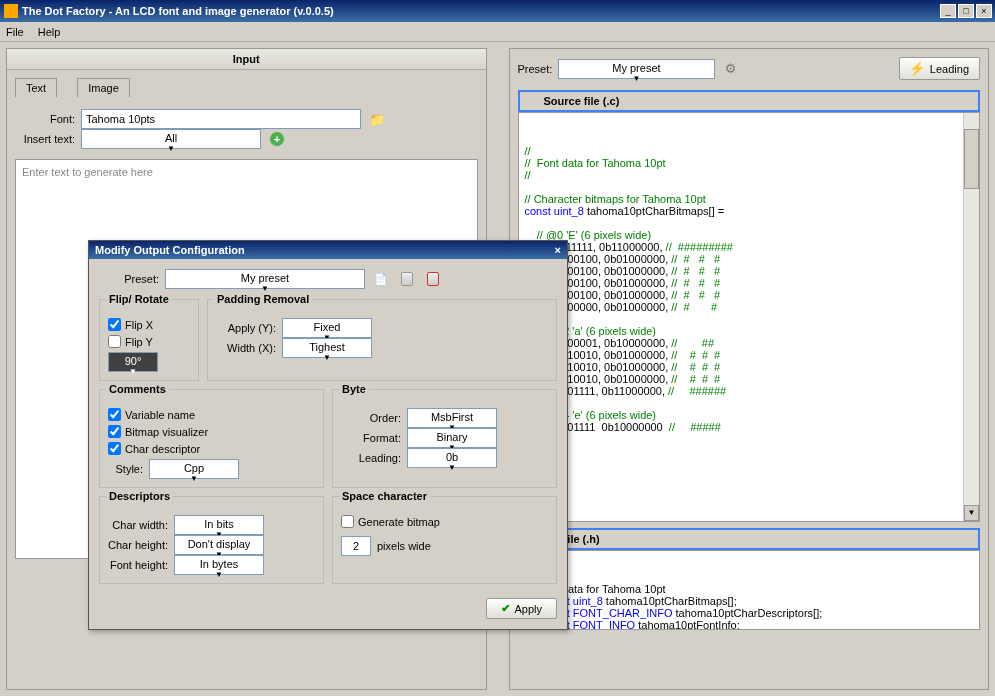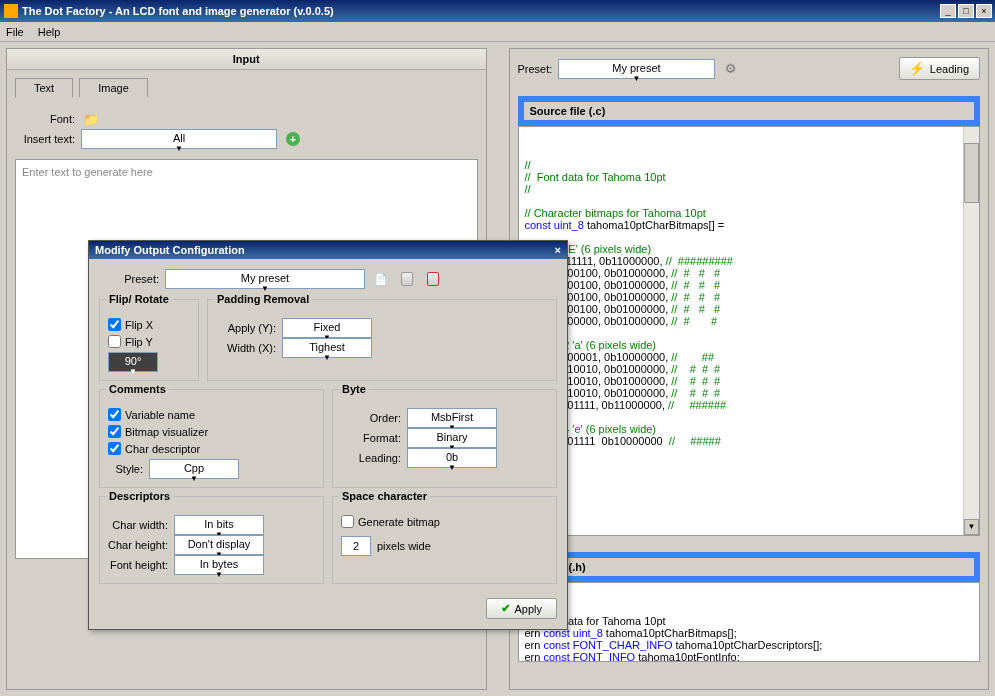--- a/index.html
+++ b/index.html
@@ -13,41 +13,41 @@
 
 .menubar { background: #d4d0c8; height: 20px; display: flex; align-items: center; padding: 0 6px; gap: 14px; border-bottom: 1px solid #aaa; }
 .menubar span { cursor: pointer; }
 
 .content { display: flex; height: 654px; padding: 6px; gap: 22px; }
 .panel { flex: 1; border: 1px solid #999; background: #d4d0c8; display: flex; flex-direction: column; }
 .panel-hdr { background: linear-gradient(#e9e9e2, #d8d4cc); text-align: center; font-weight: bold; padding: 4px; border-bottom: 1px solid #aaa; }
 .panel-body { flex: 1; padding: 8px; position: relative; }
 
 .tabs { display: flex; margin-bottom: 12px; }
-.tab { padding: 3px 18px; background: #d4d0c8; border: 1px solid #999; border-bottom: none; margin-right: 6px; cursor: pointer; position: relative; }
+.tab { padding: 3px 10px; background: #d4d0c8; border: 1px solid #999; border-bottom: none; margin-right: 20px; cursor: pointer; position: relative; }
 .tab.active { background: #d4d0c8; z-index: 2; border-bottom: 1px solid #d4d0c8; margin-bottom: -1px; }
 
 .form-row { display: flex; align-items: center; gap: 6px; }
 .form-row label { width: 60px; text-align: right; }
 input[type=text], select, .combo { background: #fff; border: 1px solid #7f9db9; padding: 2px 4px; font-size: 11px; height: 20px; }
 .combo { display: flex; align-items: center; justify-content: space-between; flex-direction: column; }
 .combo .arrow { color: #000; font-size: 8px; }
 
 .icon-btn { width: 20px; height: 20px; display: inline-flex; align-items: center; justify-content: center; cursor: pointer; }
 
 .textarea-box { background: #fff; border: 1px solid #999; padding: 6px; color: #888; height: 400px; margin-top: 10px; }
 
 .preset-row { display: flex; align-items: center; gap: 6px; margin-bottom: 10px; }
 .preset-row .combo { flex: 1; }
 
 .gen-btn { background: linear-gradient(#fefefe,#e0e0d8); border: 1px solid #999; padding: 3px 10px; display: inline-flex; align-items: center; gap: 4px; cursor: pointer; border-radius: 2px; }
 .bolt { color: #f0a000; font-size: 13px; }
 
 .code-section { margin-bottom: 6px; }
-.code-hdr { background: #d4d0c8; font-weight: bold; padding: 3px 6px; border: 6px solid #3b82f6; margin-top: 16px; }
+.code-hdr { background: #d4d0c8; font-weight: bold; padding: 3px 24px; border: 2px solid #3b82f6; }
 .code-box { background: #fff; border: 1px solid #999; font-family: 'Courier New', monospace; font-size: 12px; padding: 4px 6px; white-space: pre; overflow: hidden; position: relative; }
 .code-box.src { height: 410px; }
 .code-box.hdr-box { height: 80px; }
 .code-comment { color: #008000; }
 .code-kw { color: #0000ff; }
 
 .dialog { position: absolute; left: 88px; top: 240px; width: 480px; background: #d4d0c8; border: 1px solid #555; box-shadow: 2px 2px 5px rgba(0,0,0,0.3); z-index: 100; }
 .dialog-title { background: linear-gradient(#0a246a,#3a6ea5); color: #fff; padding: 3px 6px; font-weight: bold; display: flex; justify-content: space-between; }
 .dialog-body { padding: 10px; }
 .dialog .preset-row .combo { width: 200px; flex: none; }
@@ -97,25 +97,26 @@
 <div class="content">
   <div class="panel">
     <div class="panel-hdr">Input</div>
     <div class="panel-body">
       <div class="tabs">
         <div class="tab active">Text</div>
         <div class="tab">Image</div>
       </div>
       <div class="form-row">
         <label>Font:</label>
+        <input type="text" style="width: 280px;" value="Tahoma 10pts">
         <span class="icon-btn folder-icon">📁</span>
       </div>
       <div class="form-row">
         <label>Insert text:</label>
-        <div class="combo" style="width:196px">
+        <div class="combo" style="width:180px">
           <span>All</span>
             <span class="arrow">▼</span>
         </div>
         <span class="icon-btn">
             <span class="plus-icon">+</span>
           </span>
       </div>
       <div class="textarea-box">Enter text to generate here</div>
     </div>
   </div>

